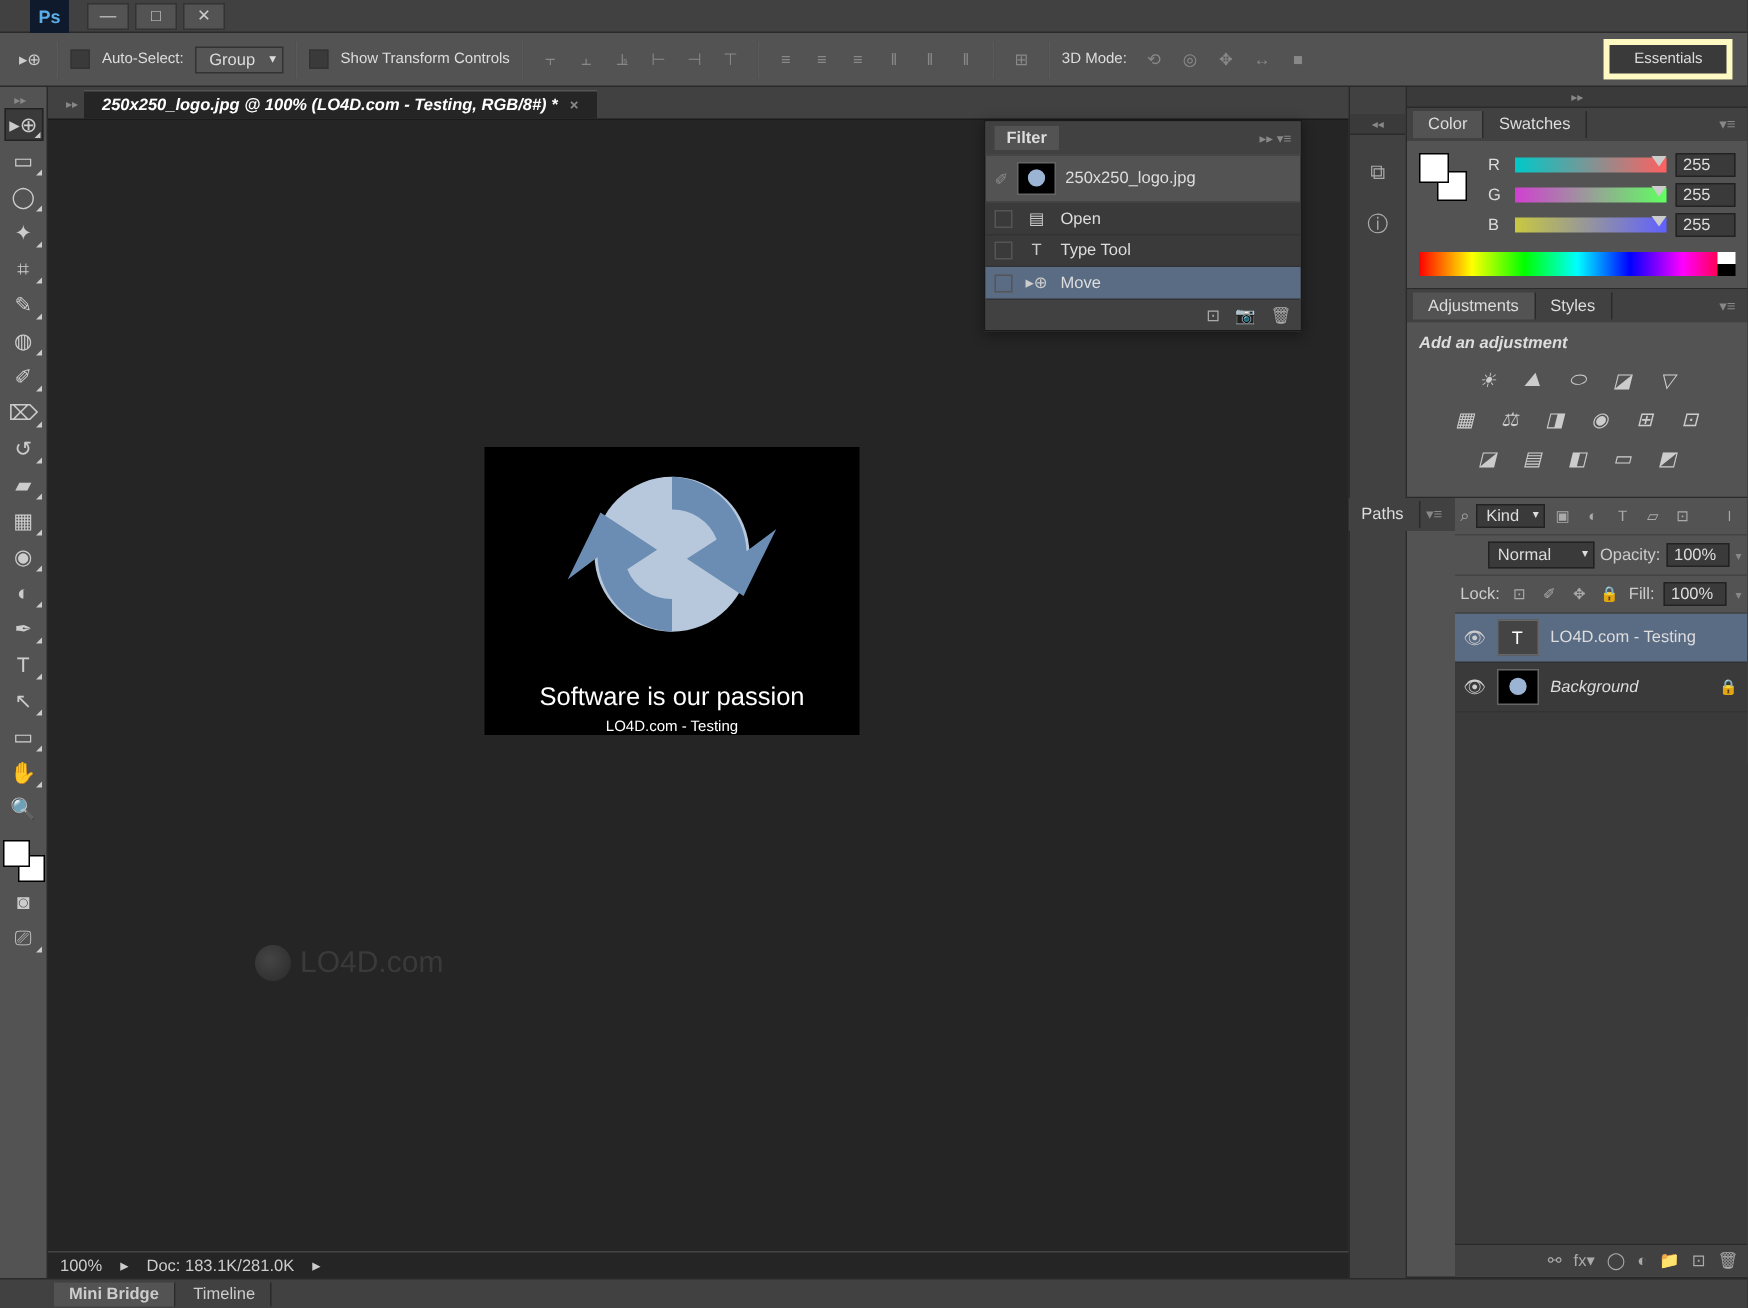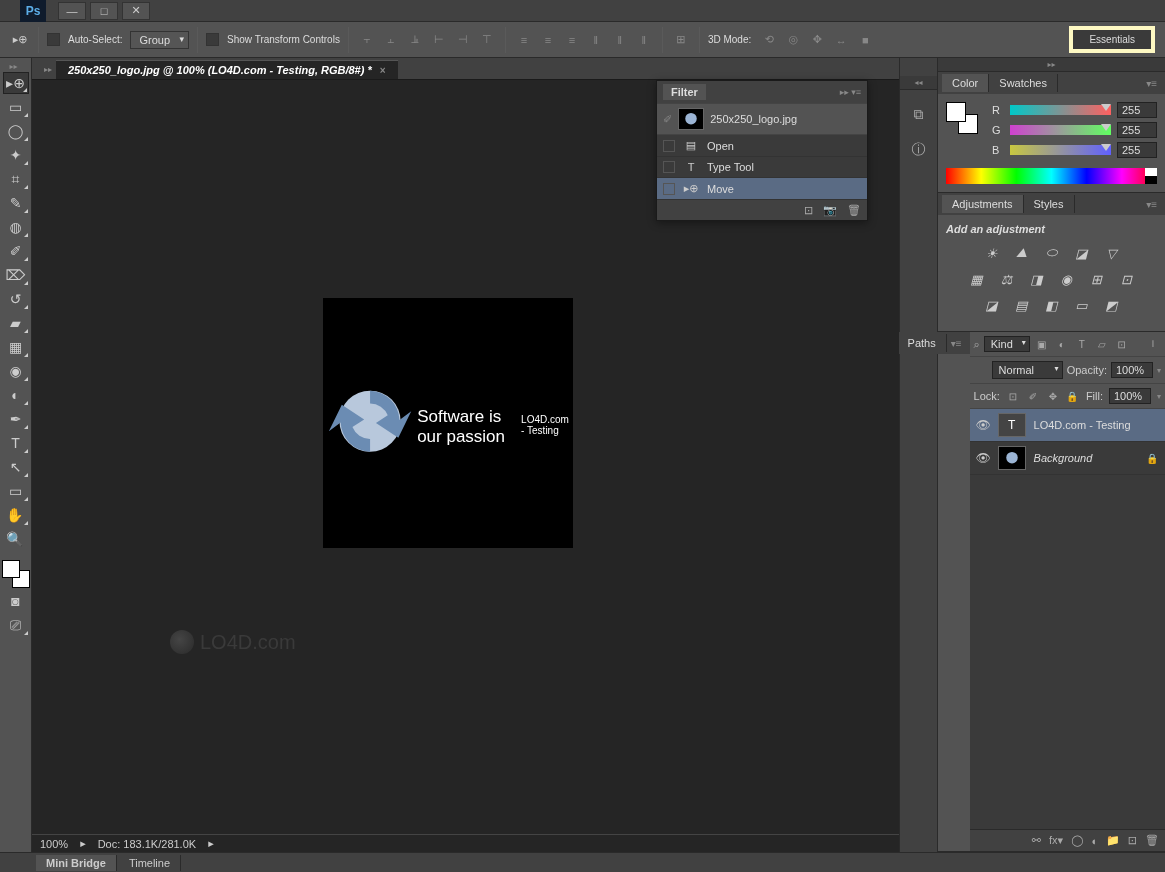--- a/index.html
+++ b/index.html
@@ -27,21 +27,21 @@
 .tool-tri { position: absolute; bottom: 1px; right: 1px; width: 0; height: 0; border-right: 4px solid #ccc; border-top: 4px solid transparent; }
 .color-swatch { margin-top: 8px; width: 28px; height: 28px; position: relative; }
 .fg-color { position: absolute; top: 0; left: 0; width: 18px; height: 18px; background: #fff; border: 1px solid #000; }
 .bg-color { position: absolute; bottom: 0; right: 0; width: 18px; height: 18px; background: #fff; border: 1px solid #000; }
 .doc-area { flex: 1; background: #252525; position: relative; display: flex; flex-direction: column; }
 .doc-tabs { height: 22px; background: #414141; display: flex; align-items: flex-end; padding-left: 12px; border-bottom: 1px solid #1a1a1a; }
 .tab-handle { width: 8px; height: 8px; margin-right: 4px; color: #888; font-size: 8px; align-self: center; }
 .doc-tab { background: #252525; padding: 3px 12px; color: #fff; font-size: 11px; font-weight: bold; font-style: italic; border-top: 1px solid #555; }
 .doc-tab .x { margin-left: 8px; font-size: 10px; color: #888; font-style: normal; }
 .canvas-wrap { flex: 1; position: relative; overflow: hidden; }
-.canvas { position: absolute; left: 291px; top: 218px; width: 250px; height: 250px; background: #000; display: flex; flex-direction: row; align-items: center; justify-content: center; }
+.canvas { position: absolute; left: 291px; top: 218px; width: 250px; height: 192px; background: #000; display: flex; flex-direction: column; align-items: center; justify-content: center; }
 .logo-arrows { width: 160px; height: 150px; position: relative; }
 .watermark { position: absolute; left: 138px; top: 550px; color: #3a3a3a; font-size: 20px; display: flex; align-items: center; gap: 6px; }
 .watermark-icon { width: 24px; height: 24px; background: radial-gradient(circle at 40% 40%, #454545, #2a2a2a); border-radius: 50%; }
 .doc-status { height: 18px; background: #252525; border-top: 1px solid #444; display: flex; align-items: center; padding: 0 8px; gap: 12px; color: #ccc; font-size: 11px; }
 .right-panels { display: flex; }
 .collapsed-dock { width: 38px; background: #414141; border-left: 1px solid #2a2a2a; display: flex; flex-direction: column; align-items: center; padding-top: 18px; gap: 12px; }
 .dock-icon { width: 24px; height: 24px; display: flex; align-items: center; justify-content: center; color: #aaa; font-size: 14px; }
 .panel-col { width: 228px; background: #535353; border-left: 1px solid #2a2a2a; display: flex; flex-direction: column; }
 .panel { border-bottom: 1px solid #2a2a2a; }
 .panel-header { height: 22px; background: #414141; display: flex; align-items: center; padding: 0 4px; }

